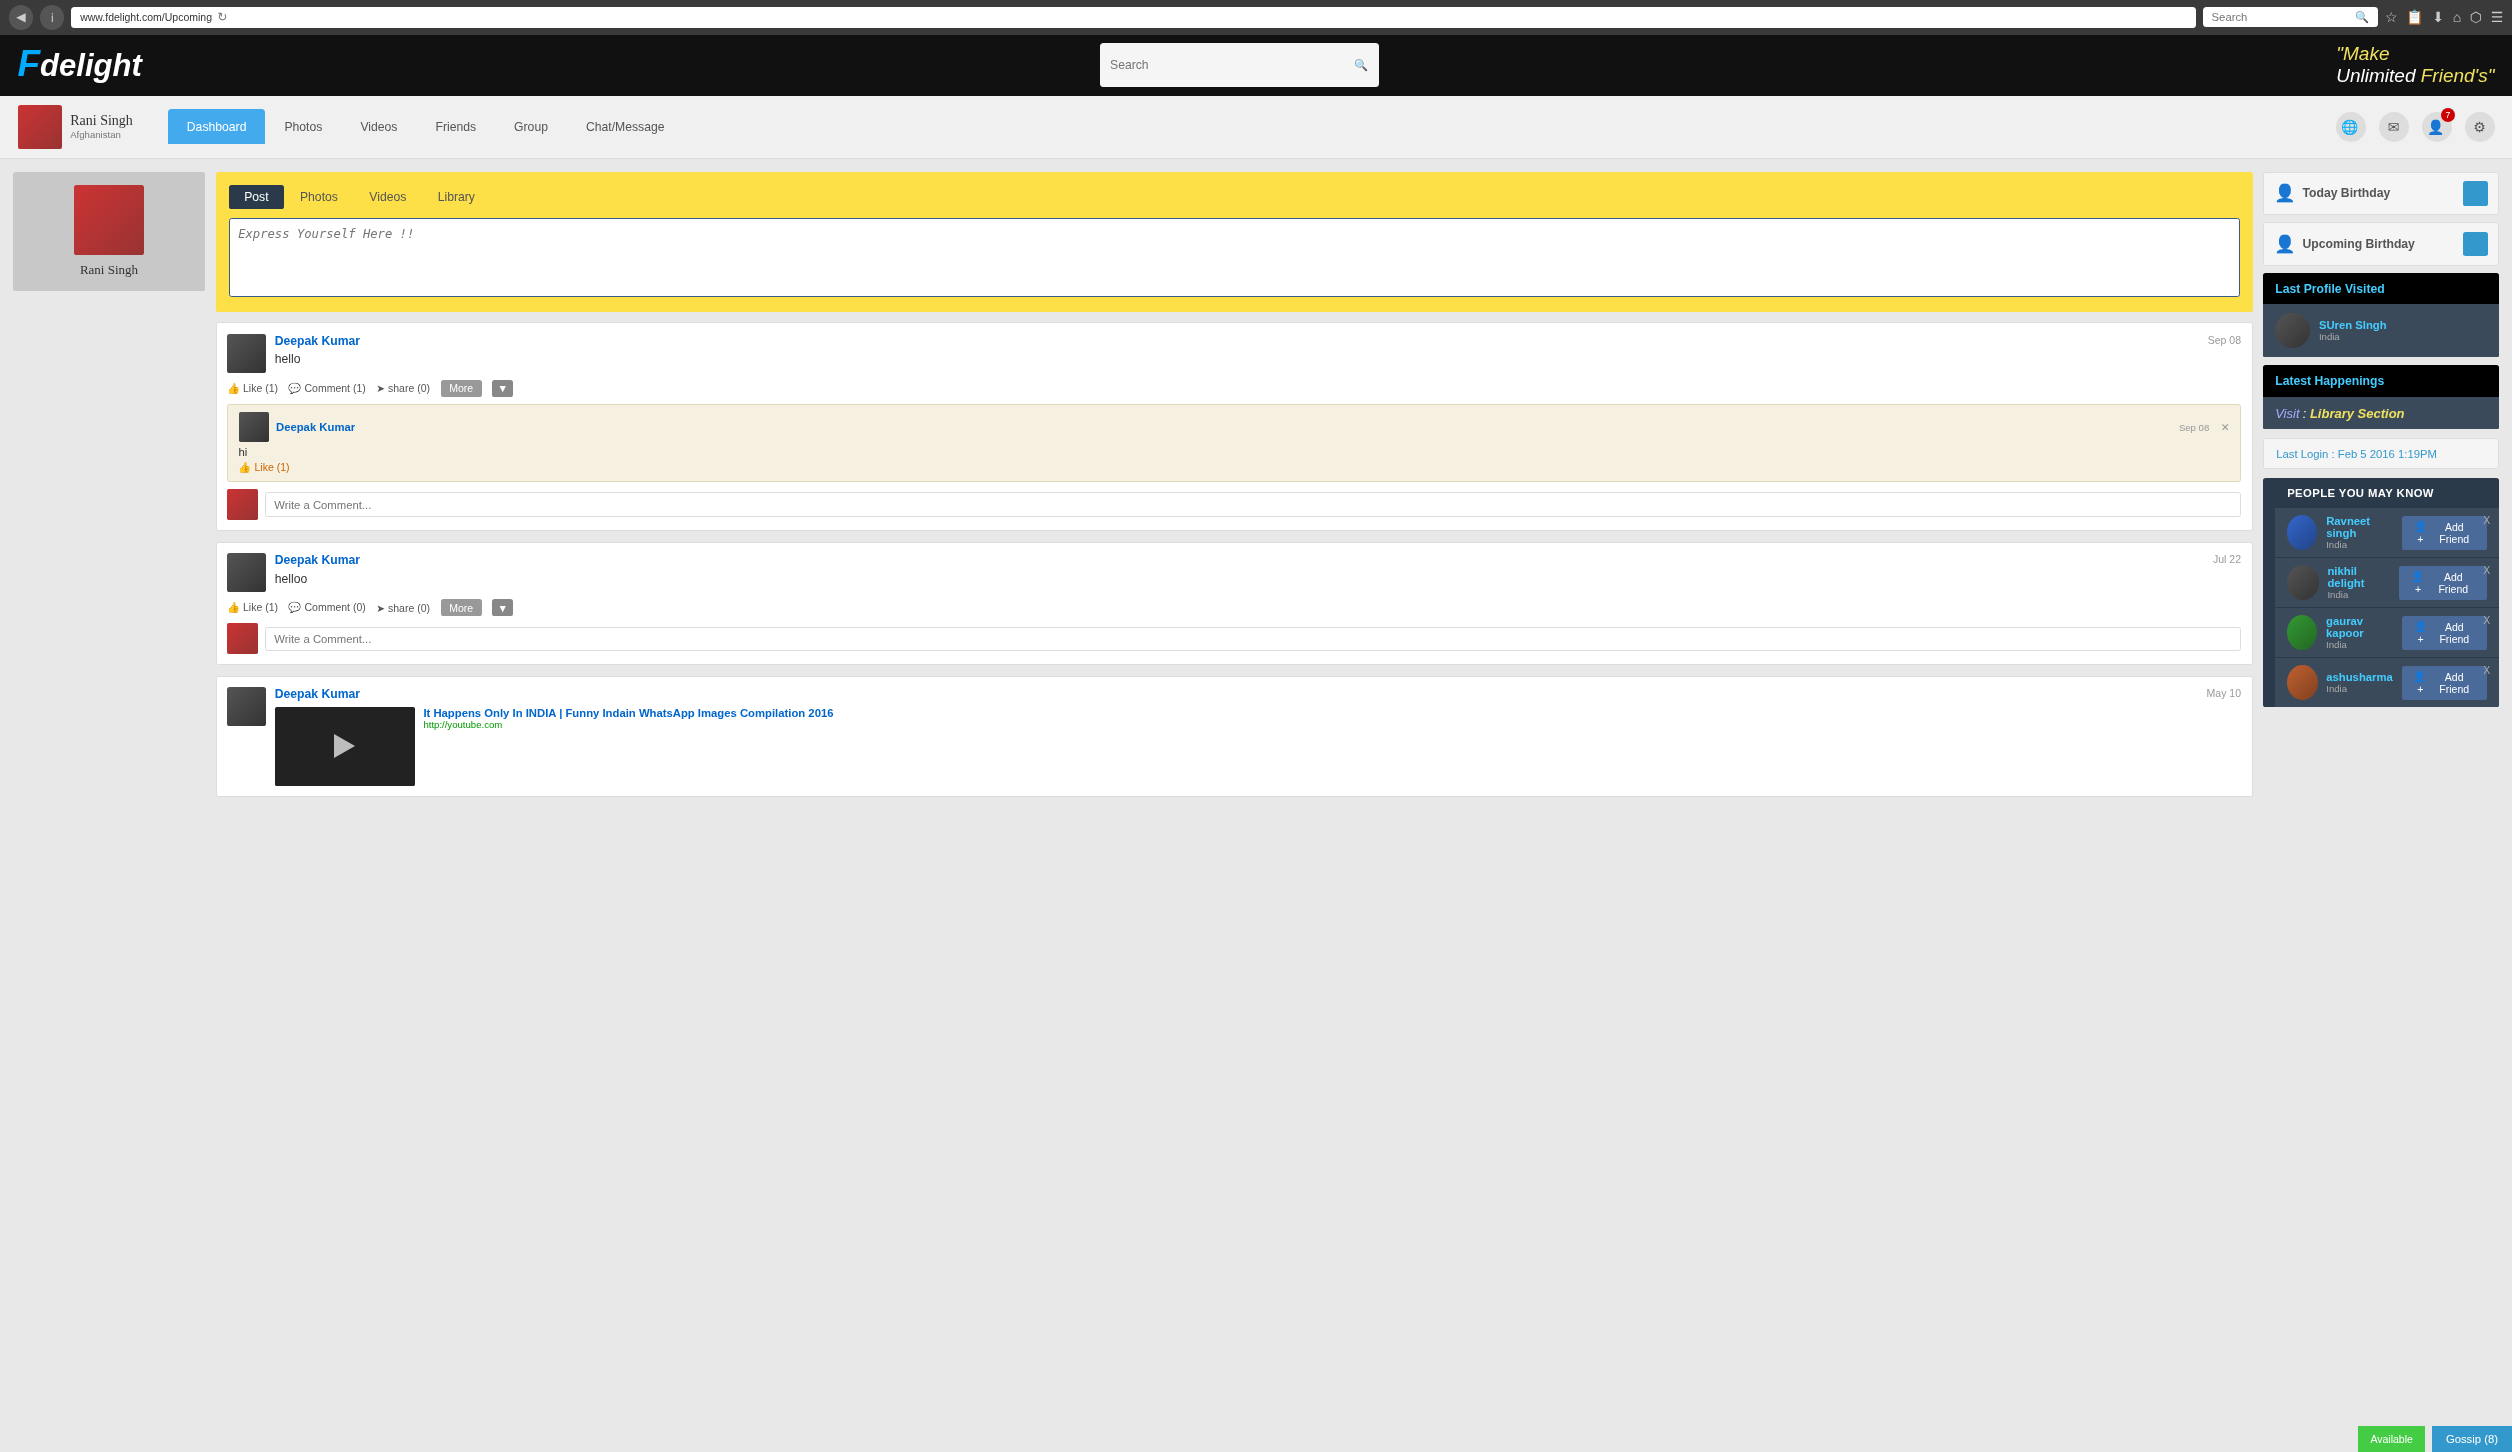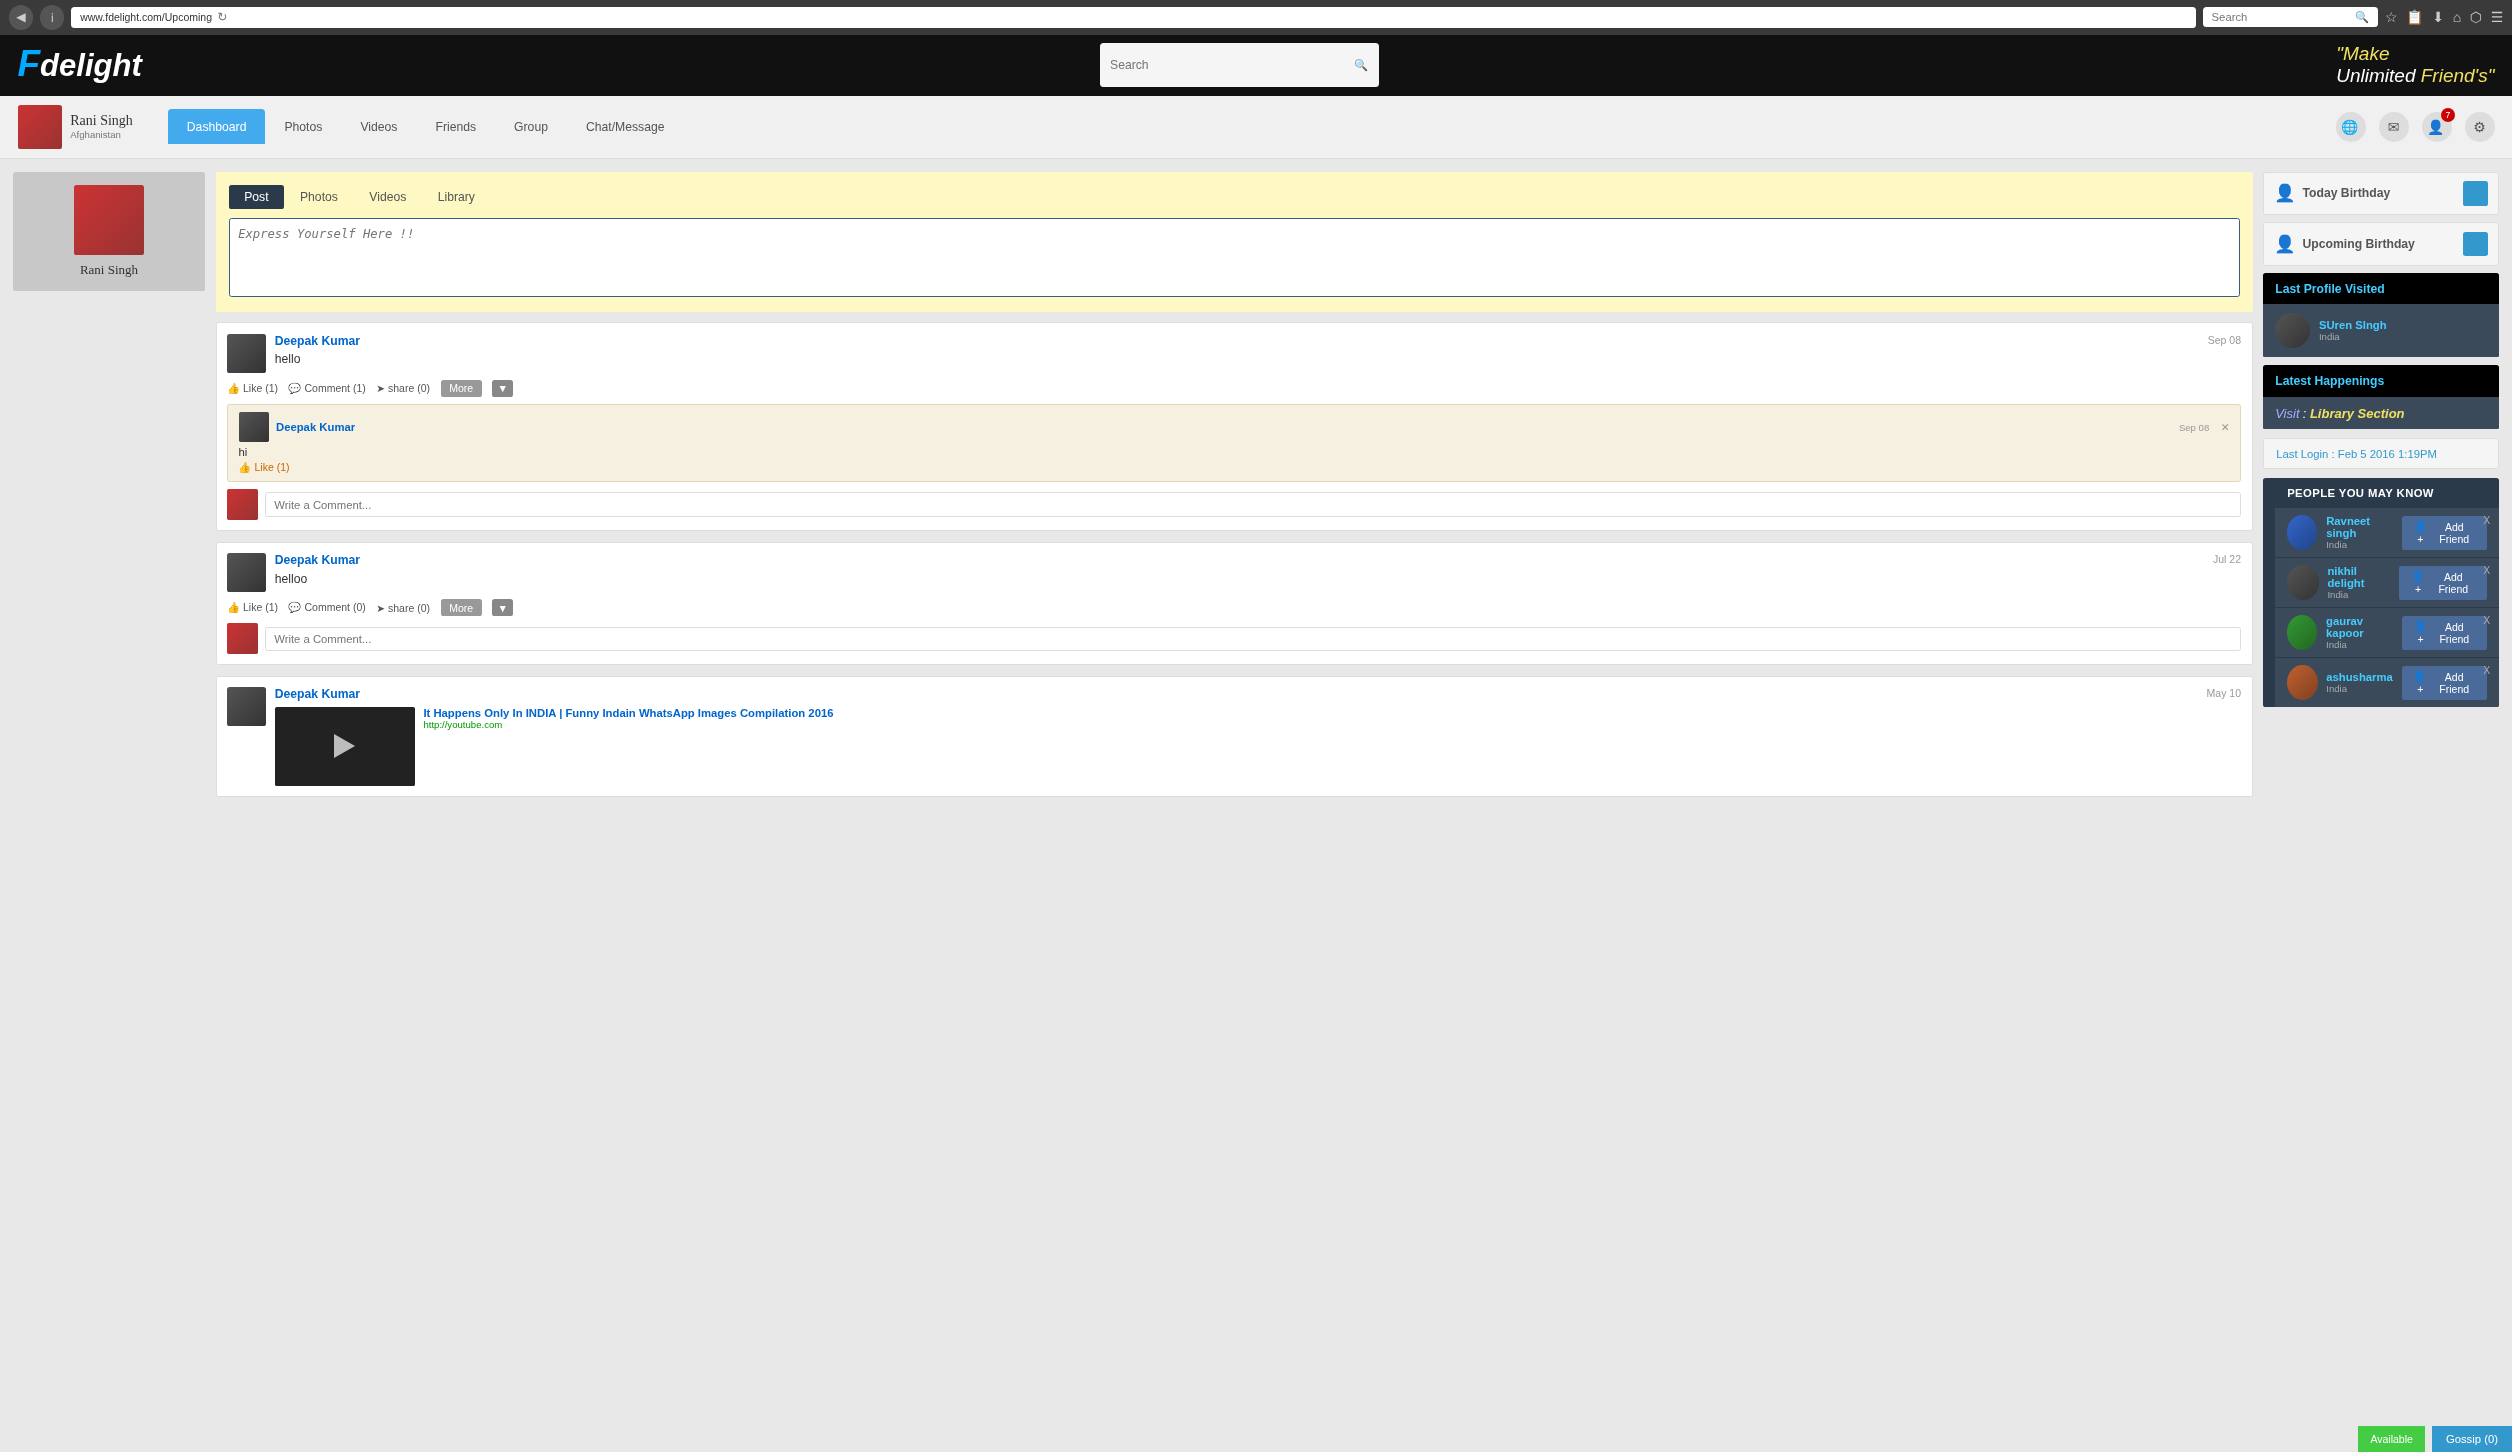--- a/index.html
+++ b/index.html
@@ -176,21 +176,21 @@
     }
     .profile-avatar {
       width: 70px; height: 70px;
       background: #cc0000;
       border-radius: 2.6px;
     }
     .profile-name { font-family: 'Comic Sans MS', cursive; font-size: 13px; color: #333; text-align: center; }
 
     
     .post-area {
-      background: #fef9c3;
+      background: #fde047;
       border-radius: 2.6px;
       padding: 13px;
     }
     .post-tabs {
       display: flex;
       gap: 0;
       margin-bottom: 8.7px;
     }
     .post-tab {
       padding: 5.2px 15.7px;
@@ -755,18 +755,18 @@
         <button class="add-friend-btn">
           <span>👤+</span>
           <span>Add Friend</span>
         </button>
       </div>
     </div>
   </div>
 </div>
 
 <div class="gossip-bar">
-  <span>Gossip (0)</span>
+  <span>Gossip (8)</span>
 </div>
 <div style="position:fixed;bottom:0;right:87px;background:#44cc44;color:white;padding:7px 12.2px;font-size:10.5px;">
   <span>Available</span>
 </div>
 
 
 </body></html>

